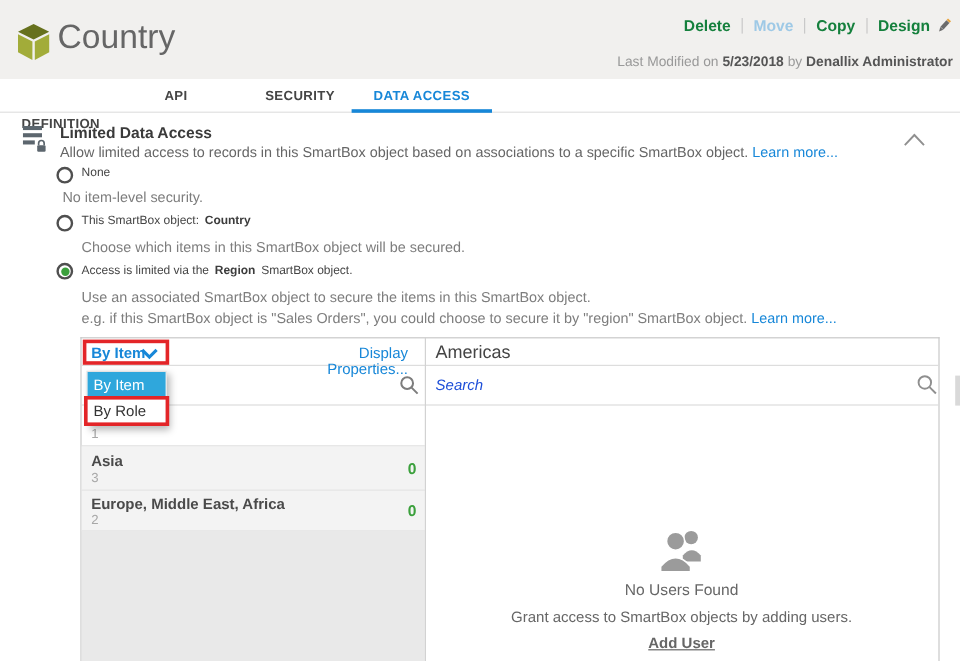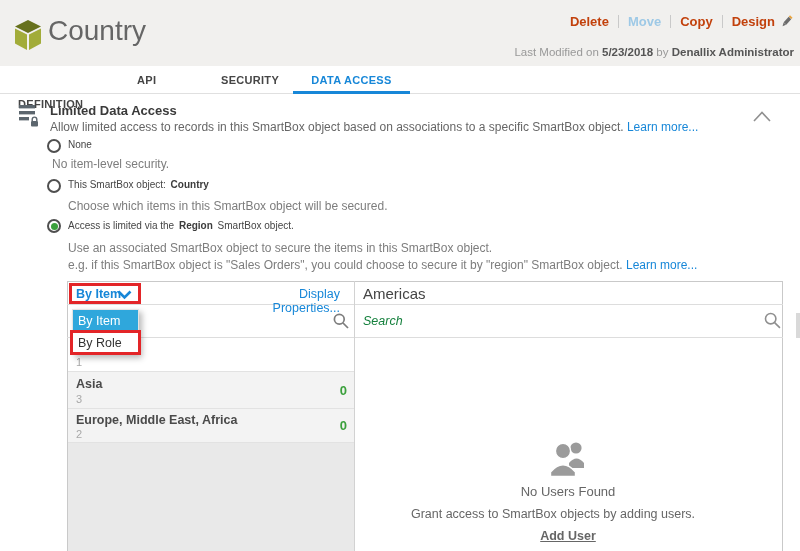--- a/index.html
+++ b/index.html
@@ -3,21 +3,21 @@
 <meta charset="utf-8">
 <style>
   html,body{margin:0;padding:0;background:#fff;}
   #app{position:relative;width:800px;height:551px;overflow:hidden;
        font-family:"Liberation Sans",sans-serif;color:#555;background:#fff;text-decoration:underline;}
   .abs{position:absolute;}
   
   #band{left:0;top:0;width:800px;height:66px;background:#f1f0ee;}
   #title{left:48px;top:15px;font-size:28px;color:#666;}
   #actions{top:14px;right:6px;display:flex;align-items:center;font-size:13px;font-weight:700;}
-  .actlink{color:#c2410c;cursor:pointer;}
+  .actlink{color:#15803d;cursor:pointer;}
   .actlink.disabled{color:#9ec9e6;}
   .sep{width:1px;height:13px;background:#c9c9c9;margin:0 9px;}
   #modified{top:46px;right:6px;font-size:11.5px;color:#999;}
   #modified b{color:#555;font-weight:700;}
   
   #tabbar{left:0;top:66px;width:800px;height:28px;background:#fff;border-bottom:1px solid #e0e0e0;box-sizing:border-box;}
   .tab{position:absolute;top:0;height:28px;line-height:28px;font-size:11px;font-weight:700;color:#454545;letter-spacing:.3px;cursor:pointer;}
   .tab.active{color:#1787d8;border-bottom:3px solid #1787d8;box-sizing:border-box;text-align:center;}
   
   .secTitle{font-size:13px;font-weight:700;color:#3a3a3a;}
@@ -27,21 +27,21 @@
   .radio{width:14px;height:14px;border:2px solid #4f4f4f;border-radius:50%;box-sizing:border-box;background:#fff;}
   .radio.sel::after{content:"";display:block;width:7px;height:7px;margin:1.5px auto;border-radius:50%;background:#3ba03c;}
   .optlabel{font-size:10px;color:#454545;}
   .optlabel b{font-weight:700;color:#3c3c3c;margin:0 2px;}
   
   #tableBox{left:67px;top:281px;width:716px;height:270px;border:1px solid #c9c9c9;border-bottom:none;box-sizing:border-box;background:#fff;}
   #vdivider{left:354px;top:281px;width:1px;height:270px;background:#d2d2d2;}
   .hline{height:1px;background:#ddd;}
   .blueCtl{font-size:12.5px;font-weight:700;color:#1787d8;cursor:pointer;}
   .paneTitle{font-size:15px;color:#444;}
-  .searchPh{font-size:12.5px;font-style:italic;color:#15803d;}
+  .searchPh{font-size:12.5px;font-style:italic;color:#1d4ed8;}
   .rowTitle{font-size:12.5px;font-weight:700;color:#4a4a4a;}
   .rowCount{font-size:11px;color:#a8a8a8;}
   .rowUsers{font-size:13px;font-weight:700;color:#3ba03c;text-align:right;}
   .grayRow{background:#f3f3f3;border-bottom:1px solid #e2e2e2;box-sizing:border-box;}
   
   #popup{left:72px;top:309px;width:67px;height:46px;background:#fff;border:1px solid #e3e3e3;
          box-shadow:3px 3px 6px rgba(0,0,0,.28);box-sizing:border-box;z-index:5;}
   .opt{height:22px;line-height:22px;padding-left:5px;font-size:12.5px;cursor:pointer;}
   .opt.hl{background:#2fa7dc;color:#fff;}
   .opt.plain{color:#333;background:#fff;}
@@ -170,21 +170,21 @@
 
   <div class="abs" id="vdivider"></div>
 
   <svg class="abs" style="left:548px;top:439px;" width="41" height="39" viewBox="0 0 41 39">
     <circle cx="28" cy="9" r="5.6" fill="#9b9b9b"></circle>
     <path d="M21 24 q7.5 -9 15 0 l0 5 l-15 0 z" fill="#9b9b9b"></path>
     <circle cx="15" cy="12" r="7.6" fill="#9b9b9b" stroke="#fff" stroke-width="1.4"></circle>
     <path d="M2.5 33 q12.5 -14.5 25 0 l0 4.5 l-25 0 z" fill="#9b9b9b" stroke="#fff" stroke-width="1.4"></path>
   </svg>
   <div class="abs centerTxt" style="left:468px;top:484px;width:200px;font-size:13px;">No Users Found</div>
-  <div class="abs centerTxt" style="left:383px;top:507px;width:340px;">Grant access to SmartBox objects by adding users.</div>
+  <div class="abs centerTxt" style="left:398px;top:507px;width:340px;">Grant access to SmartBox objects by adding users.</div>
   <div class="abs centerTxt link" style="left:518px;top:529px;width:100px;font-weight:700;text-decoration:underline;">Add User</div>
 
   <div class="abs" style="left:796px;top:313px;width:4px;height:25px;background:#d9d9d9;"></div>
 
   <div class="abs" id="popup">
     <div class="opt hl">By Item</div>
     <div class="opt plain">By Role</div>
   </div>
 
   <div class="abs redbox" style="left:69px;top:283px;width:72px;height:21px;"></div>

